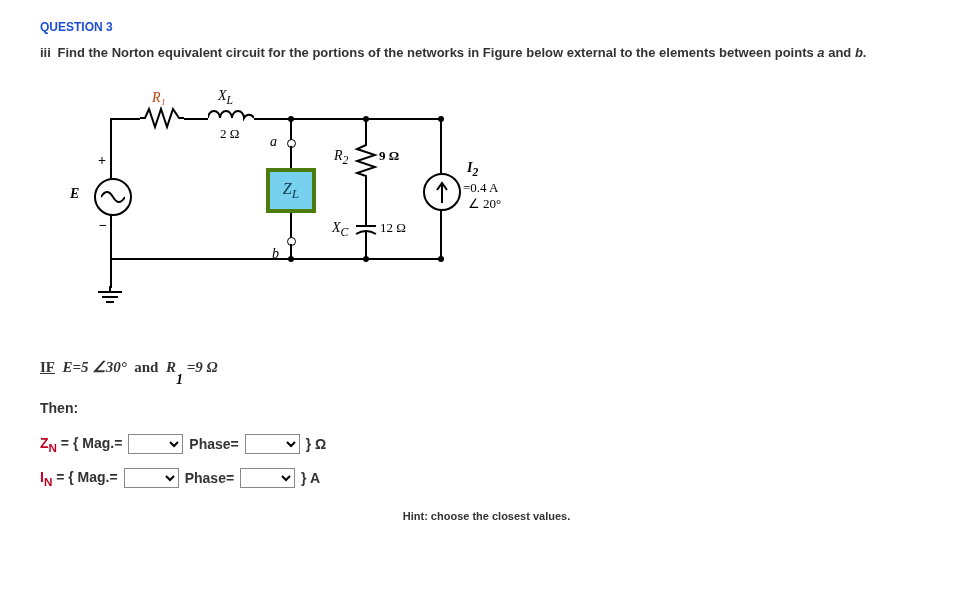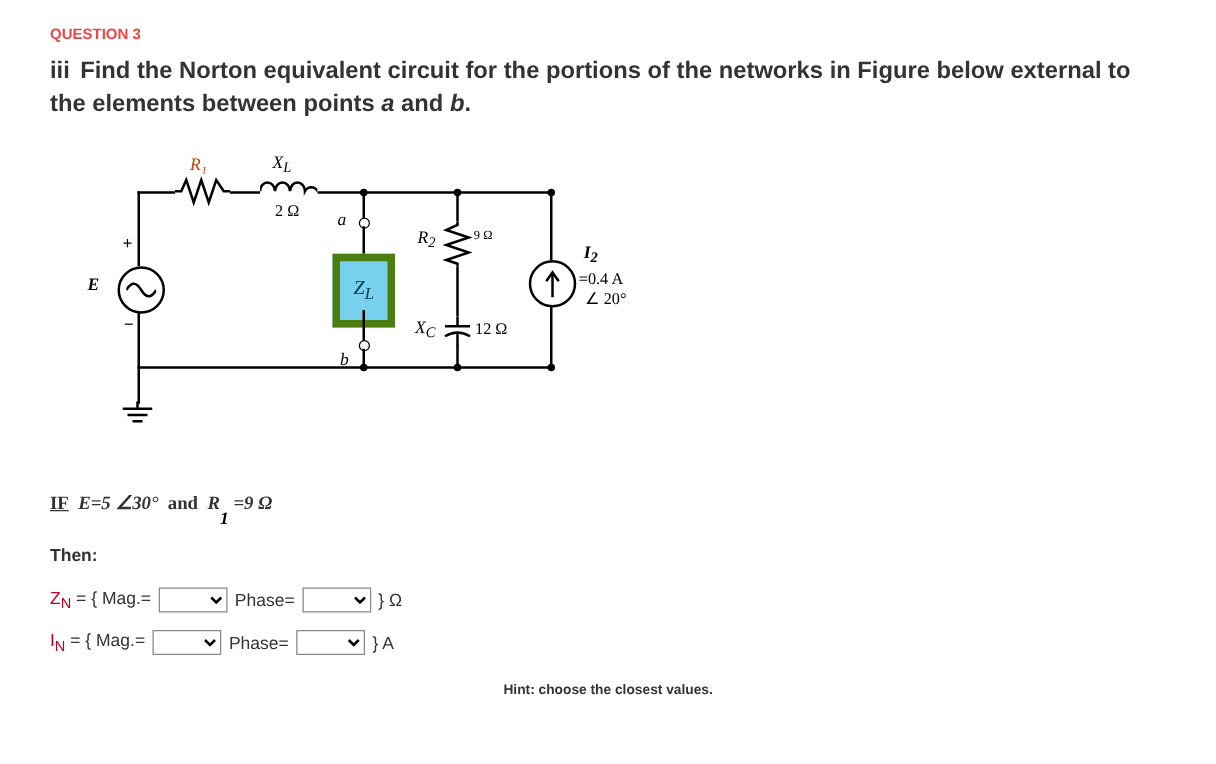--- a/index.html
+++ b/index.html
@@ -6,25 +6,25 @@
     font-family: Arial, Helvetica, sans-serif;
     font-size: 13px;
     color: #333;
     margin: 0;
     padding: 20px 40px;
     background: #fff;
   }
   .question-number {
     font-weight: bold;
     font-size: 12px;
-    color: #ef4444;
+    color: #1d4ed8;
     margin-bottom: 10px;
   }
   .prompt {
-    font-size: 19px;
+    font-size: 13px;
     margin-bottom: 36px;
     line-height: 1.4;
   }
   .prompt .roman {
     font-weight: bold;
     margin-right: 3px;
   }
   .prompt .boldline {
     font-weight: bold;
   }
@@ -59,23 +59,23 @@
   .label {
     position: absolute;
     font-size: 14px;
     font-style: italic;
     font-family: "Times New Roman", serif;
     color: #000;
   }
   .label.red { color: #c2410c; font-style: italic; }
   .zl-box {
     position: absolute;
-    width: 50px; height: 59px;
+    width: 50px; height: 45px;
     background: #77d1ee;
-    border: 6px solid #4d7c0f;
+    border: 4px solid #4d7c0f;
     box-sizing: border-box;
     display:flex;align-items:center;justify-content:center;
   }
   .src-circle, .isrc-circle {
     position: absolute;
     width: 34px; height: 34px;
     border: 2px solid #000;
     border-radius: 50%;
     background:#fff;
     display:flex;align-items:center;justify-content:center;
@@ -93,31 +93,31 @@
     font-weight: bold;
     margin: 20px 0 18px 0;
   }
   .answer-row {
     display:flex;
     align-items:center;
     gap:6px;
     margin: 14px 0;
     font-size: 14px;
   }
-  .answer-row .lhs { font-weight: normal;}
+  .answer-row .lhs { font-weight: bold;}
   .answer-row .zn { color: #c00020; font-style: normal;}
   .answer-row select {
     font-size: 12px;
     padding: 1px 2px;
     border:1px solid #888;
     background:#fff;
     min-width: 55px;
     height: 20px;
   }
-  .phase-lbl { font-weight: normal; text-align: right;}
+  .phase-lbl { font-weight: bold; text-align: right;}
   .hint {
     font-size: 11px;
     font-weight: bold;
     margin-top: 22px;
     text-align: center;
   }
   
   .svg-el { position:absolute; }
 </style>
 </head>
@@ -184,21 +184,21 @@
     <div class="wire" style="left:220px; top:146px; width:2px; height:14px;"></div>
 
     <div class="wire" style="left:40px; top:160px; width:330px; height:2px;"></div>
 
     <div class="wire" style="left:295px; top:20px; width:2px; height:24px;"></div>
     <svg class="svg-el" style="left:284px; top:44px;" width="24" height="36">
       <polyline points="12,0 12,3 3,7 21,13 3,19 21,25 3,31 12,34 12,36" fill="none" stroke="#000" stroke-width="2"></polyline>
     </svg>
     <div class="wire" style="left:295px; top:80px; width:2px; height:40px;"></div>
     <span class="label" style="left:264px; top:50px;">R<sub>2</sub></span>
-    <span class="label" style="left:309px; top:50px; font-style:normal; font-size:10px;">9 Ω</span>
+    <span class="label" style="left:309px; top:50px; font-style:normal; font-size:13px;font-weight:bold;">9 Ω</span>
 
     <svg class="svg-el" style="left:284px; top:120px;" width="24" height="24">
       <line x1="12" y1="0" x2="12" y2="8" stroke="#000" stroke-width="2"></line>
       <line x1="2" y1="8" x2="22" y2="8" stroke="#000" stroke-width="2"></line>
       <path d="M2 16 Q12 10 22 16" fill="none" stroke="#000" stroke-width="2"></path>
       <line x1="12" y1="14" x2="12" y2="24" stroke="#000" stroke-width="2"></line>
     </svg>
     <div class="wire" style="left:295px; top:143px; width:2px; height:17px;"></div>
     <span class="label" style="left:262px; top:122px;">X<sub>C</sub></span>
     <span class="label" style="left:310px; top:122px; font-style:normal; font-size:13px;">12 Ω</span>

